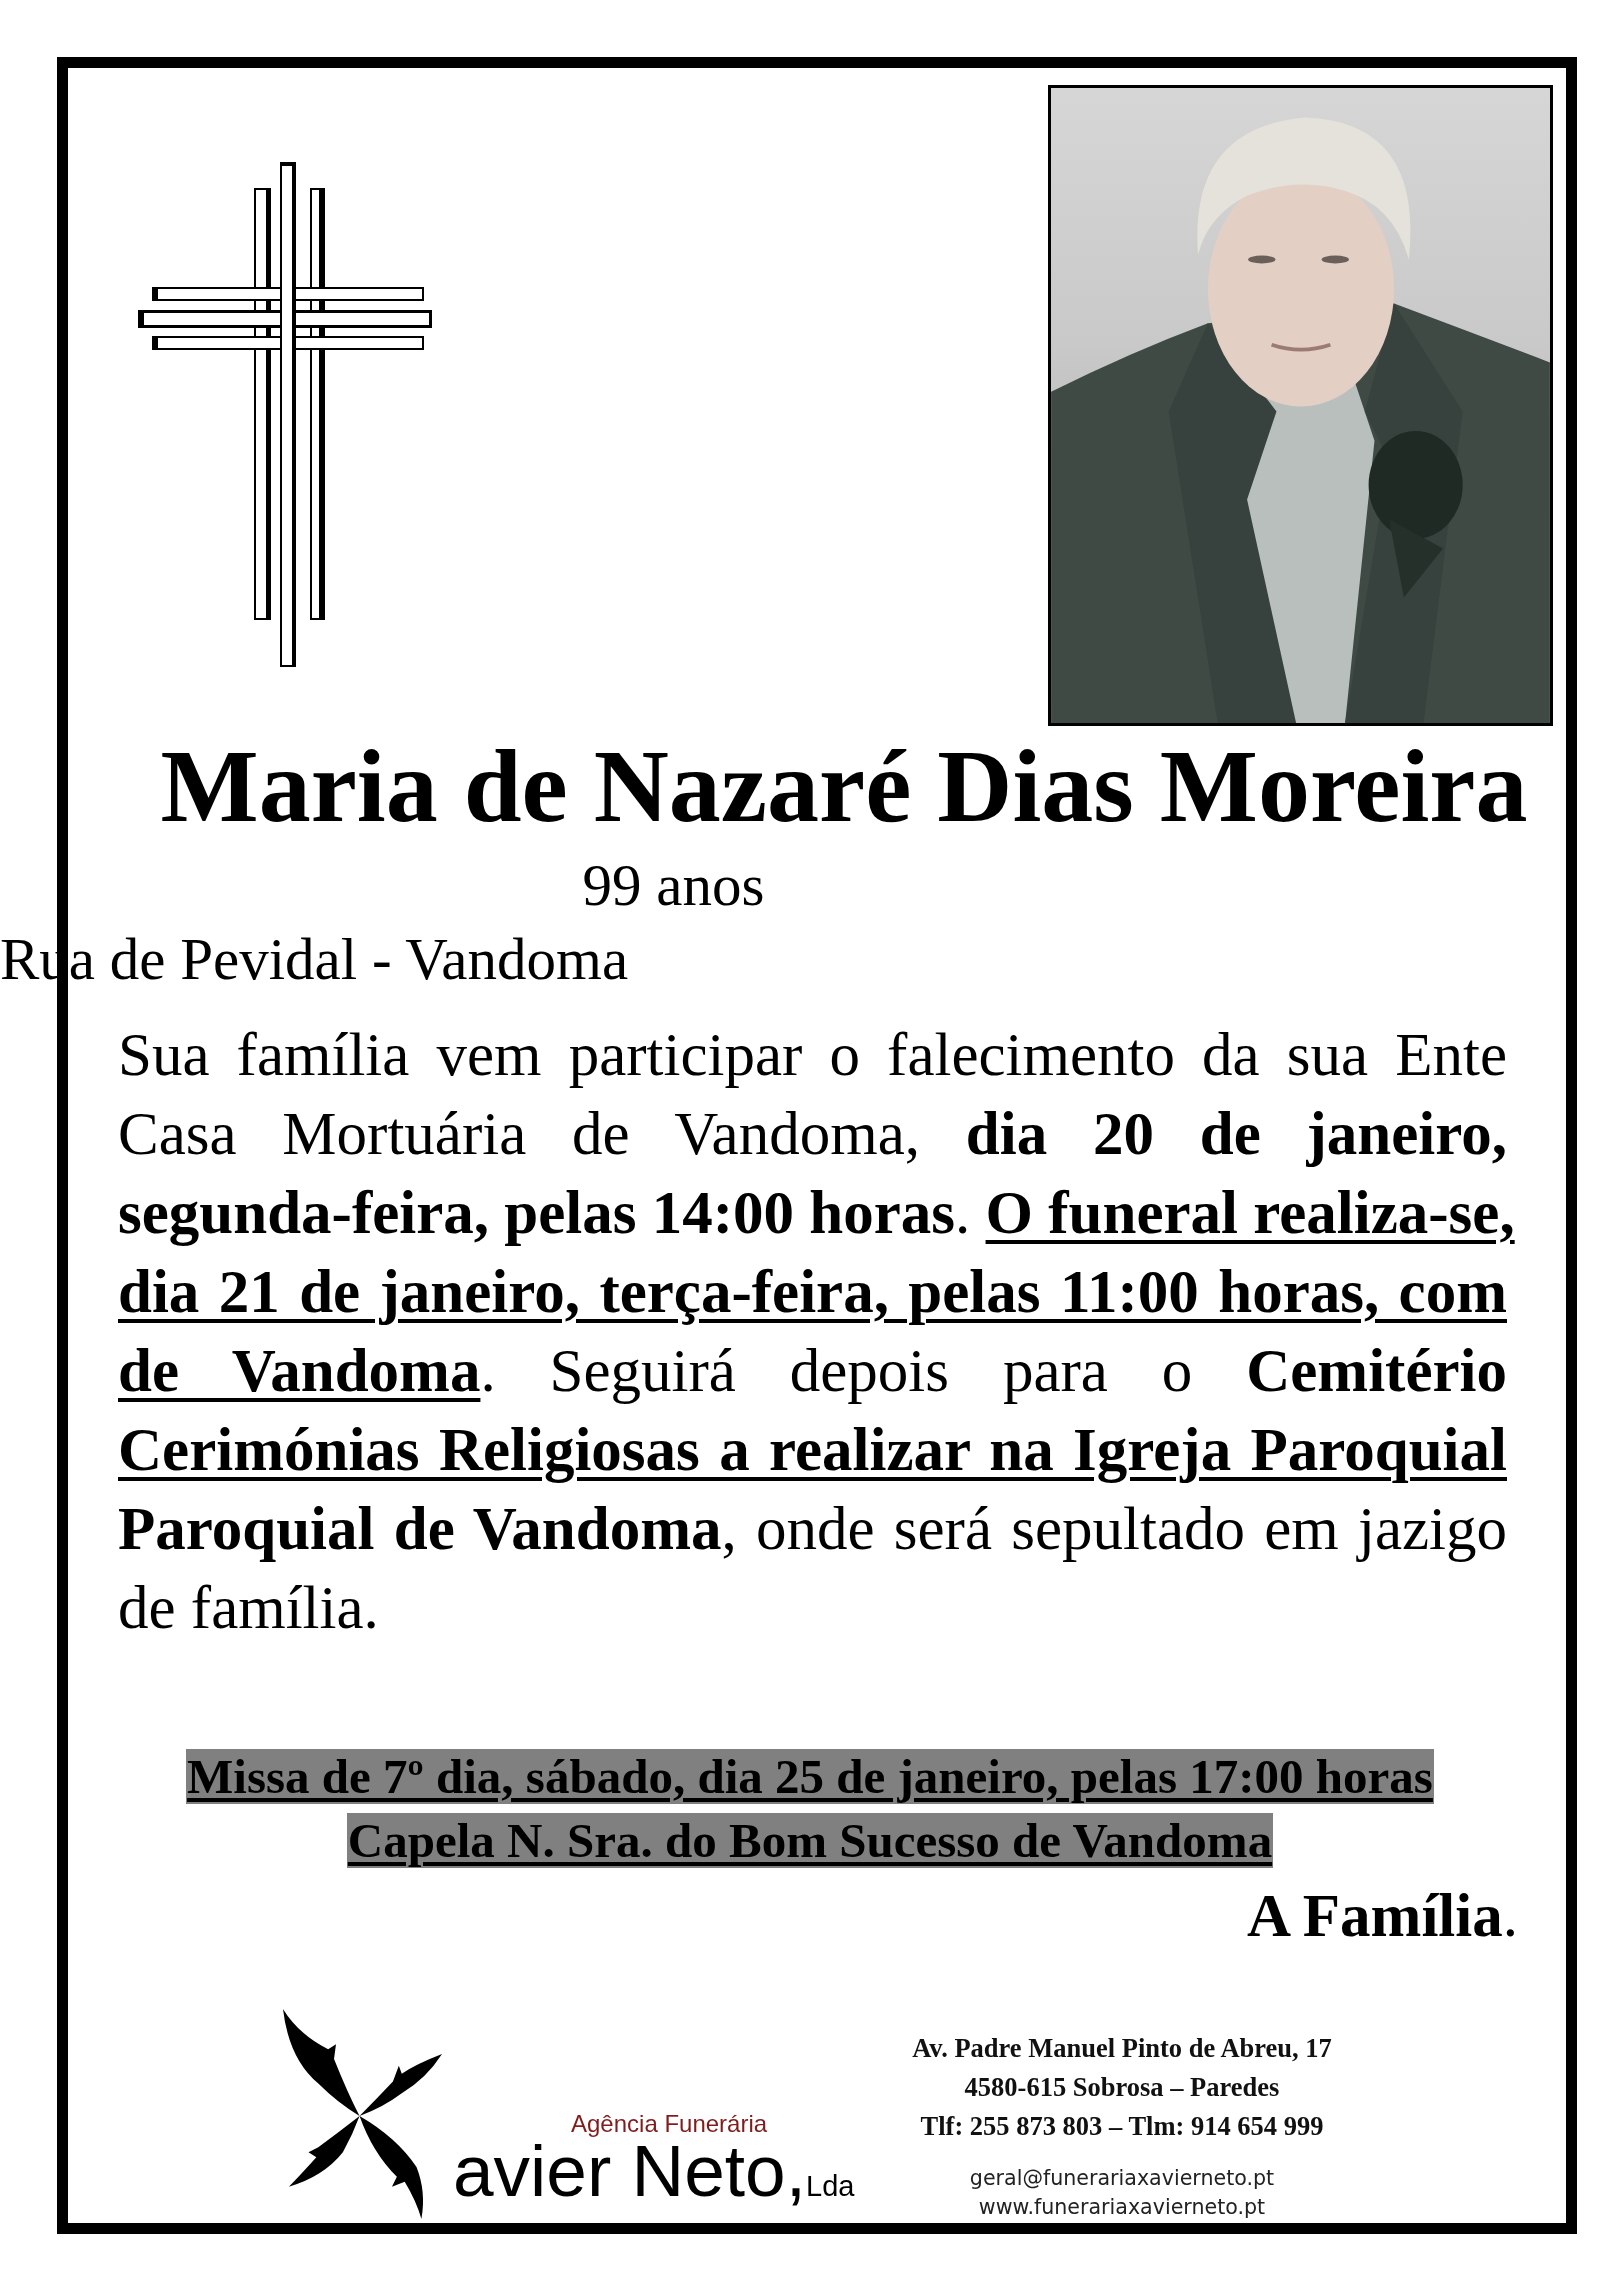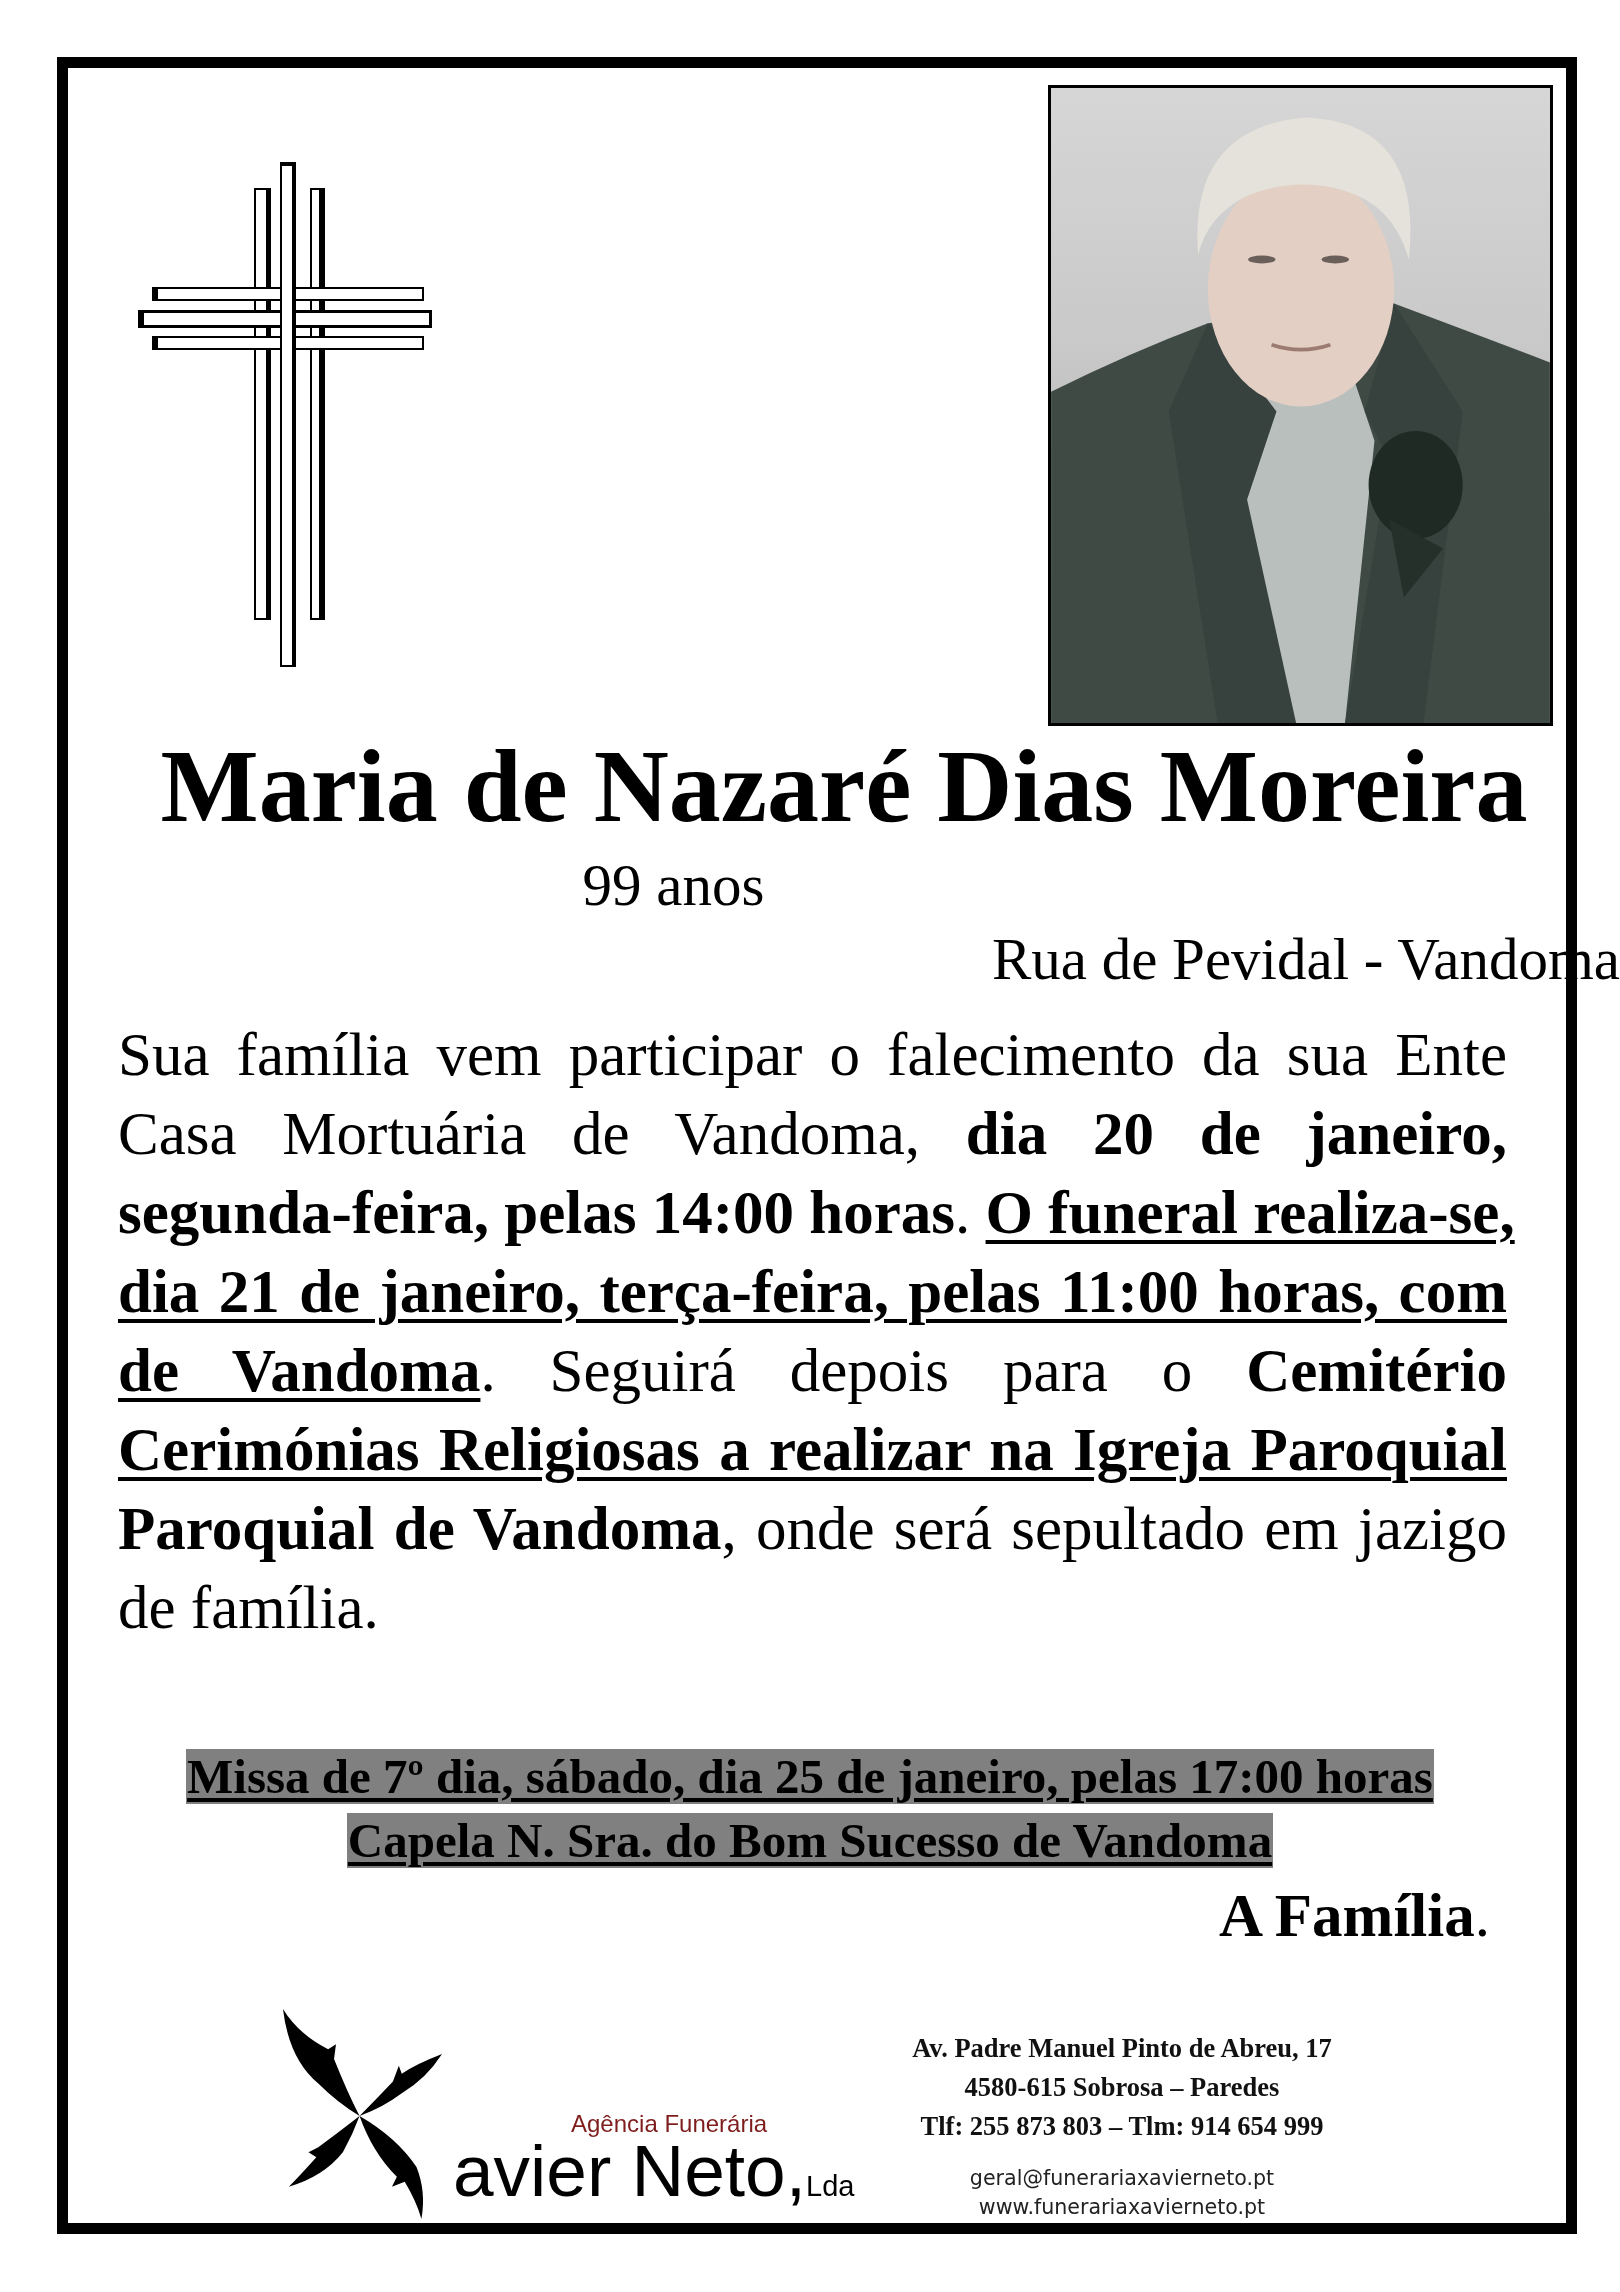--- a/index.html
+++ b/index.html
@@ -4,29 +4,29 @@
 <style>
   html, body { margin: 0; padding: 0; background: #ffffff; }
   body { width: 1620px; height: 2293px; position: relative; overflow: hidden; font-family: "Liberation Serif", serif; color: #000; }
   .frame { position: absolute; left: 57px; top: 57px; width: 1498px; height: 2155px; border: 11.8px solid #000; }
   .abs { position: absolute; }
   .cross-bar { position: absolute; background: #fff; box-sizing: border-box; border: 2px solid #000; }
   .photo { position: absolute; left: 1048px; top: 85px; width: 499px; height: 635px; border: 3.9px solid #000; overflow: hidden;
            background: linear-gradient(180deg, #d6d6d6 0%, #c9c9c9 40%, #bdbdbd 60%, #a9aca9 100%); }
   .name { position: absolute; left: 0; width: 1620px; top: 727px; text-align: center; font-weight: bold; font-size: 104px; line-height: 118px; letter-spacing: 0px; margin-left: 34px; }
   .age { position: absolute; left: 0; width: 1347px; top: 851px; text-align: center; font-size: 59px; line-height: 69px; }
-  .addr { position: absolute; left: 0; width: 1620px; top: 925px; text-align: right; font-size: 59px; line-height: 69px; }
+  .addr { position: absolute; left: 0; width: 1620px; top: 925px; text-align: left; font-size: 59px; line-height: 69px; }
   .body-text { position: absolute; left: 118px; width: 1389px; top: 1015px; font-size: 61px; line-height: 79px; }
   .line { display: block; text-align: justify; text-align-last: justify; white-space: nowrap; height: 79px; }
   .line.last { text-align-last: left; }
   .b { font-weight: bold; }
   .u { text-decoration: underline; text-decoration-thickness: 3.9px; text-underline-offset: 6.9px; }
   .hl { background: #808080; font-weight: bold; text-decoration: underline; text-decoration-thickness: 3.9px; text-underline-offset: 4.9px; font-size: 49px; line-height: 56px; padding: 0 1px; }
   .missa-row { position: absolute; left: 0; width: 1620px; text-align: center; }
-  .familia { position: absolute; right: 130px; top: 1880px; font-size: 61px; line-height: 71px; }
+  .familia { position: absolute; right: 102px; top: 1880px; font-size: 61px; line-height: 71px; }
   .logo { position: absolute; left: 279px; top: 2005px; width: 167px; height: 216px; }
   .agencia { position: absolute; left: 571px; top: 2106px; font-family: "Liberation Sans", sans-serif; font-size: 24px; line-height: 35px; color: #7f1d1d; }
   .brand { position: absolute; left: 453px; top: 2129px; font-family: "Liberation Sans", sans-serif; font-size: 73px; line-height: 84px; color: #000; white-space: nowrap; }
   .brand .lda { font-size: 29px; }
   .contact { position: absolute; left: 877px; width: 490px; top: 2029px; text-align: center; font-weight: bold; font-size: 26.5px; line-height: 39px; color: #111; }
   .web { position: absolute; left: 877px; width: 490px; top: 2164px; text-align: center; font-family: "DejaVu Sans", sans-serif; font-size: 20.6px; line-height: 29px; color: #222; }
 </style>
 </head>
 <body>
 

